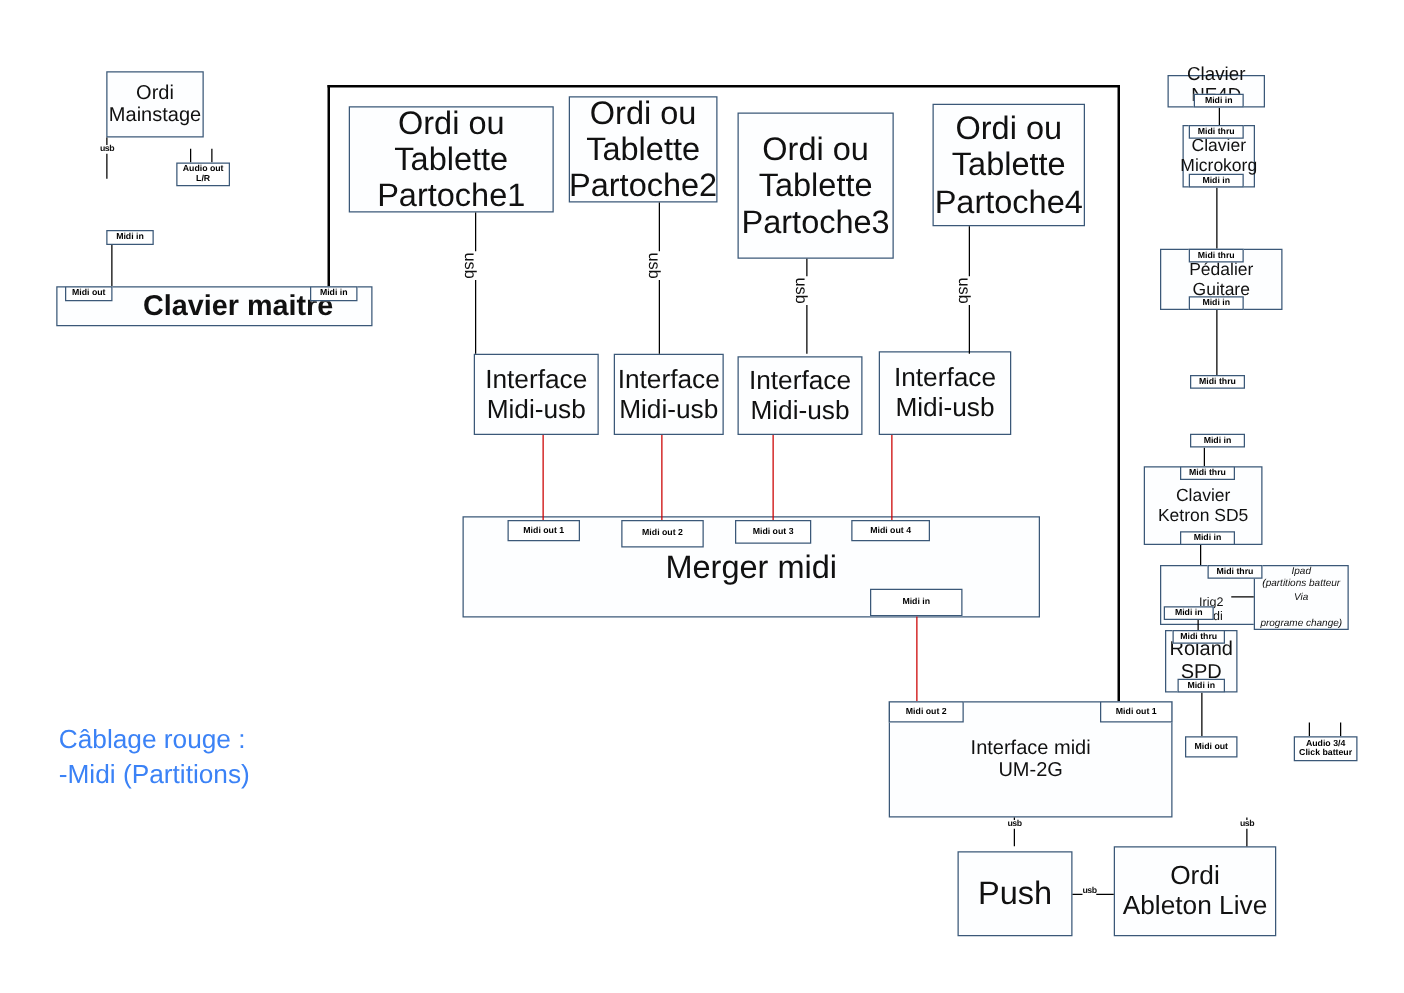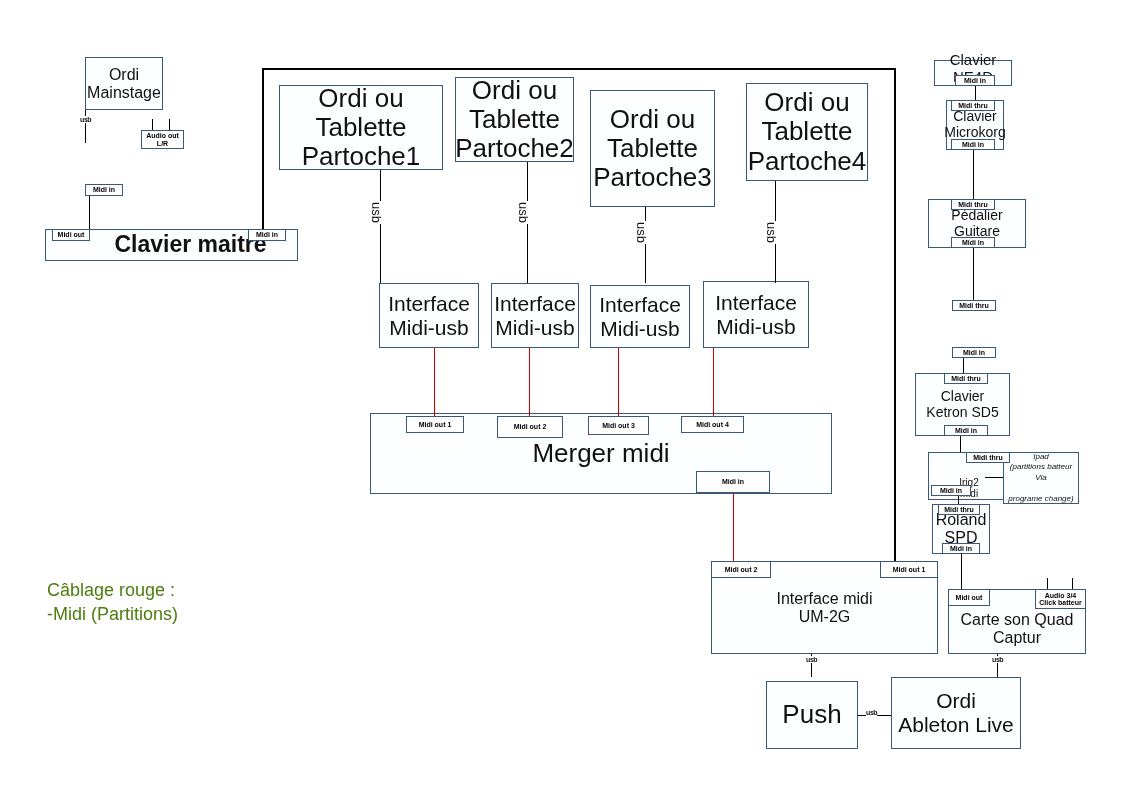--- a/index.html
+++ b/index.html
@@ -23,21 +23,21 @@
   .thick{width:2px;}
   .thickh{height:2px;}
 
   
   .usblab{position:absolute;font-size:13px;color:#111;z-index:7;
           transform:rotate(90deg);transform-origin:left top;background:#fff;padding:0 1px;}
 
   .conn{position:absolute;z-index:8;font-size:7px;font-weight:bold;color:#111;
         background:#fff;letter-spacing:-0.4px;}
 
-  .legend{position:absolute;font-size:18px;color:#4d7c0f;line-height:1.35;white-space:pre-line;}
+  .legend{position:absolute;font-size:21px;color:#3b82f6;line-height:1.35;white-space:pre-line;}
 
   .t13{font-size:13px;} .t14{font-size:14px;} .t15{font-size:15px;}
   .t16{font-size:16px;}
   .t21{font-size:21px;} .t23{font-size:23px;} .t26{font-size:26px;}
   .t8{font-size:8px;} .t9{font-size:9px;} .t10{font-size:10px;}
 </style>
 </head>
 <body>
 
 <div id="stage">
@@ -211,23 +211,20 @@
   <div class="line vline" style="left:958px;top:496px;height:8px;"></div>
 
   <div class="box t16" style="left:932px;top:504px;width:58px;height:50px;">
     <span class="lbl">Roland
 SPD</span>
   </div>
   <div class="port" style="left:938px;top:504px;width:42px;height:11px;">Midi thru</div>
   <div class="port" style="left:942px;top:543px;width:38px;height:11px;">Midi in</div>
   <div class="line vline" style="left:961px;top:554px;height:35px;"></div>
 
-  <div class="box t16" style="left:948px;top:589px;width:138px;height:65px;">
-    <span class="lbl" style="padding-top:14px;">Carte son Quad Captur</span>
-  </div>
   <div class="port" style="left:948px;top:589px;width:42px;height:17px;">Midi out</div>
   <div class="port" style="left:1035px;top:589px;width:51px;height:20px;">Audio 3/4
 Click batteur</div>
   <div class="line vline" style="left:1047px;top:578px;height:11px;"></div>
   <div class="line vline" style="left:1072px;top:578px;height:11px;"></div>
 
   <div class="legend" style="left:47px;top:578px;">Câblage rouge :
 -Midi (Partitions)</div>
 
 </div>

